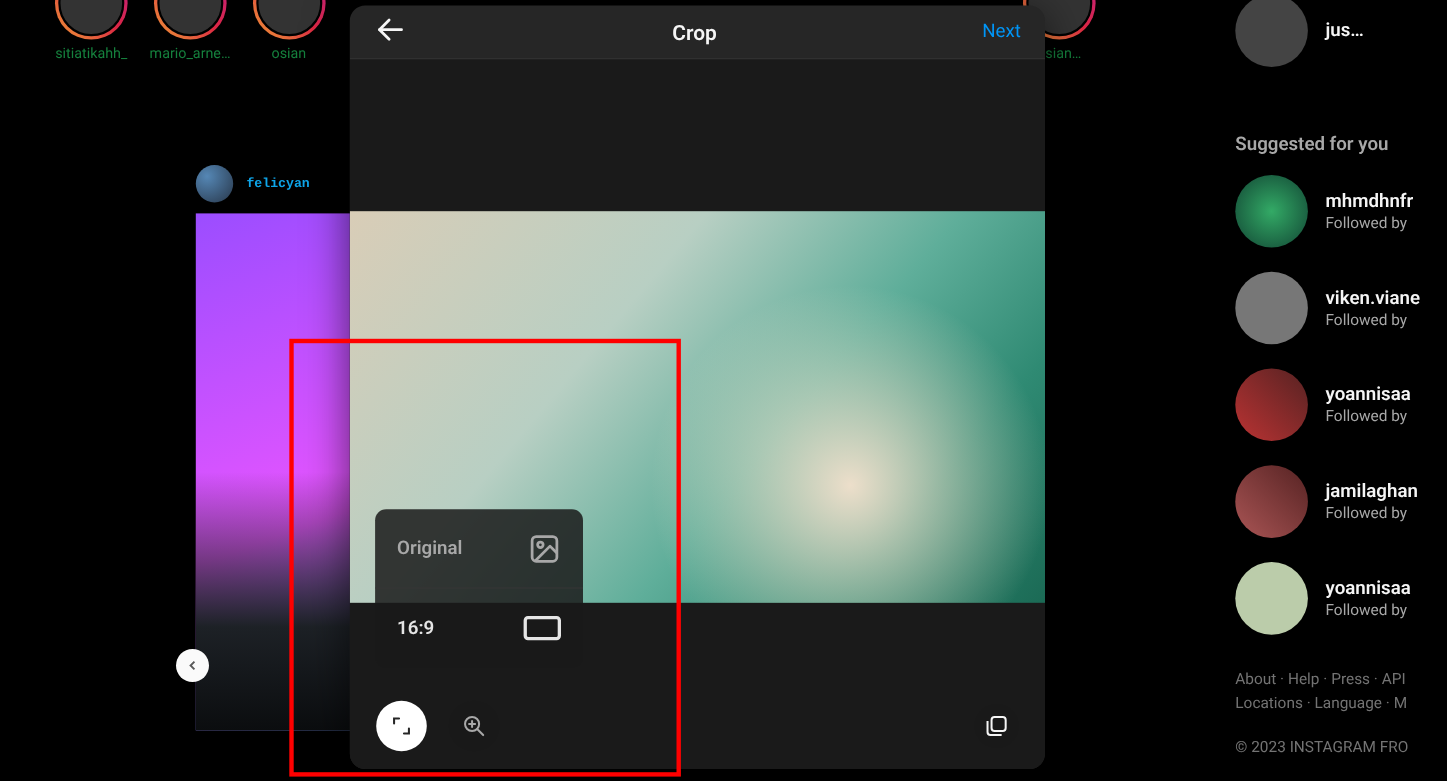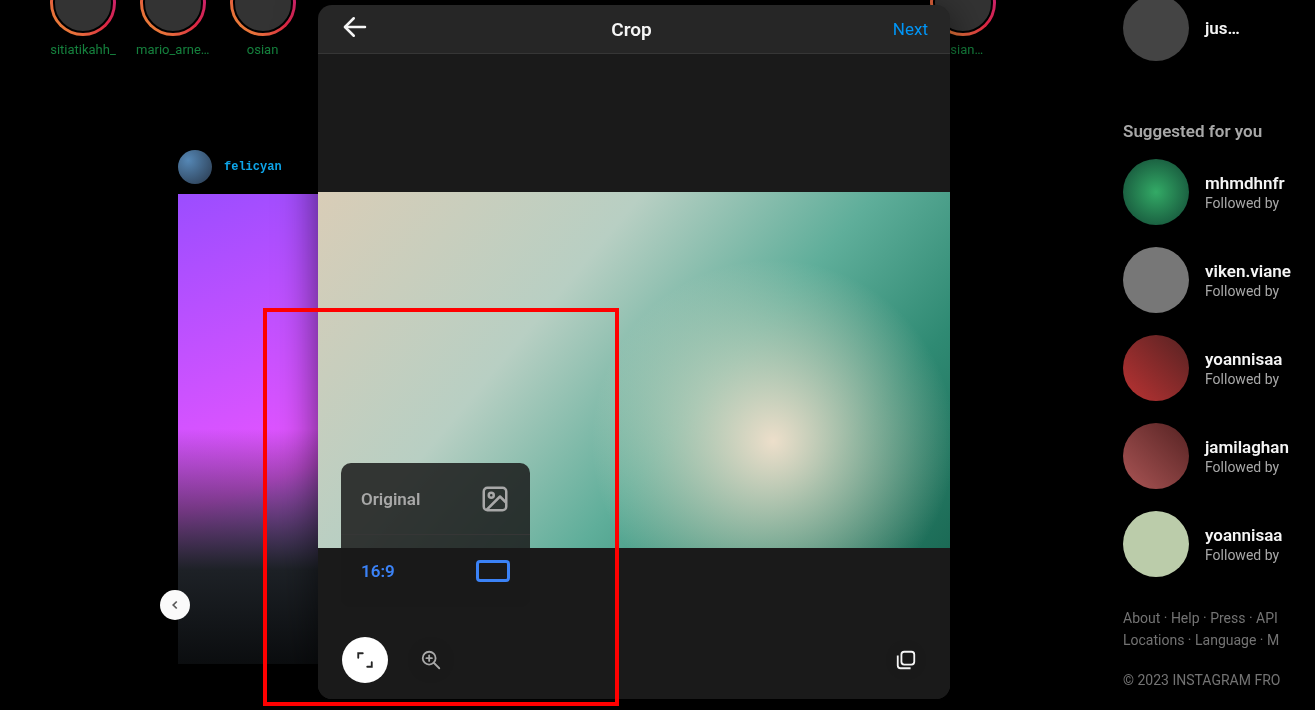--- a/index.html
+++ b/index.html
@@ -230,21 +230,21 @@
     padding: 0 20px;
     display: flex;
     align-items: center;
     justify-content: space-between;
     gap: 18px;
     color: #a8a8a8;
     border-bottom: 1px solid #363636;
     font-size: 17px;
     font-weight: 600;
   }
-  .crop-opt.active { color: #3b82f6; }
+  .crop-opt.active { color: #e5e5e5; }
   .crop-opt:last-child { border-bottom: none; }
   .ratio-ico {
     border: 3px solid currentColor;
     border-radius: 4px;
   }
   .ratio-orig svg { display:block; }
   .ratio-1-1 { width: 26px; height: 26px; }
   .ratio-4-5 { width: 22px; height: 30px; }
   .ratio-16-9 { width: 34px; height: 22px; }
 

